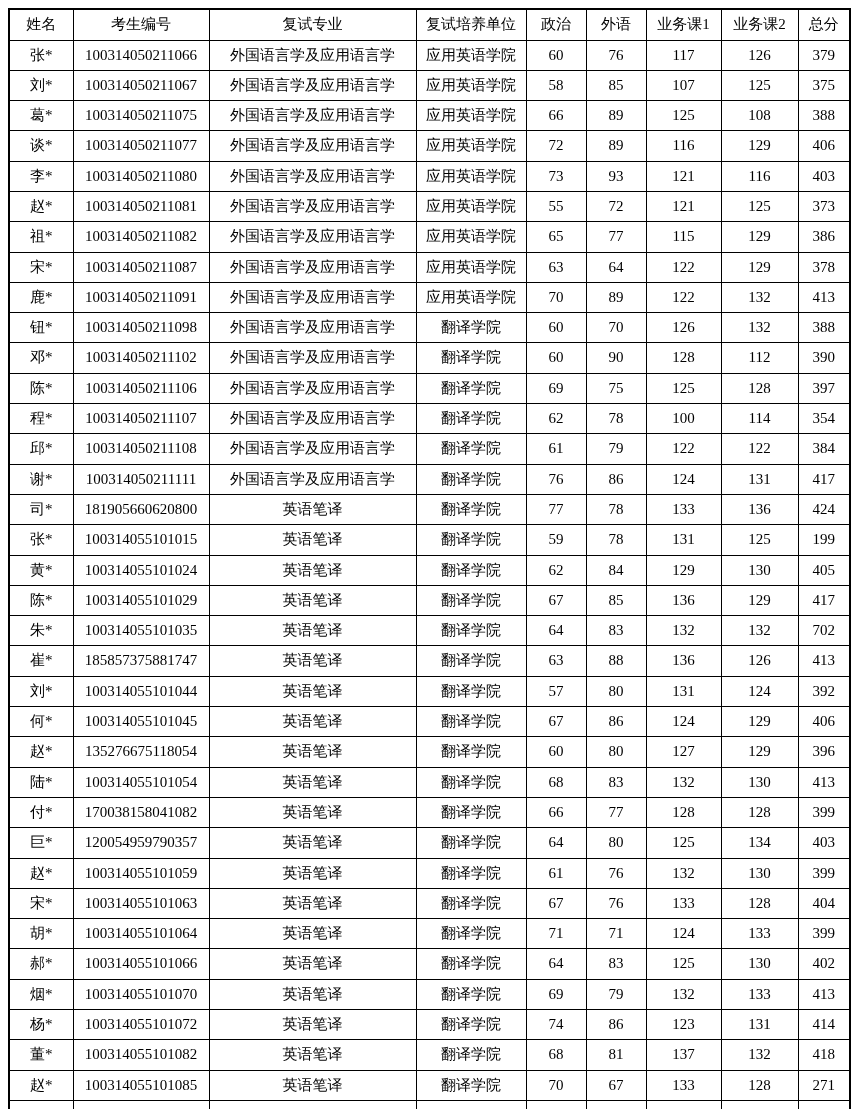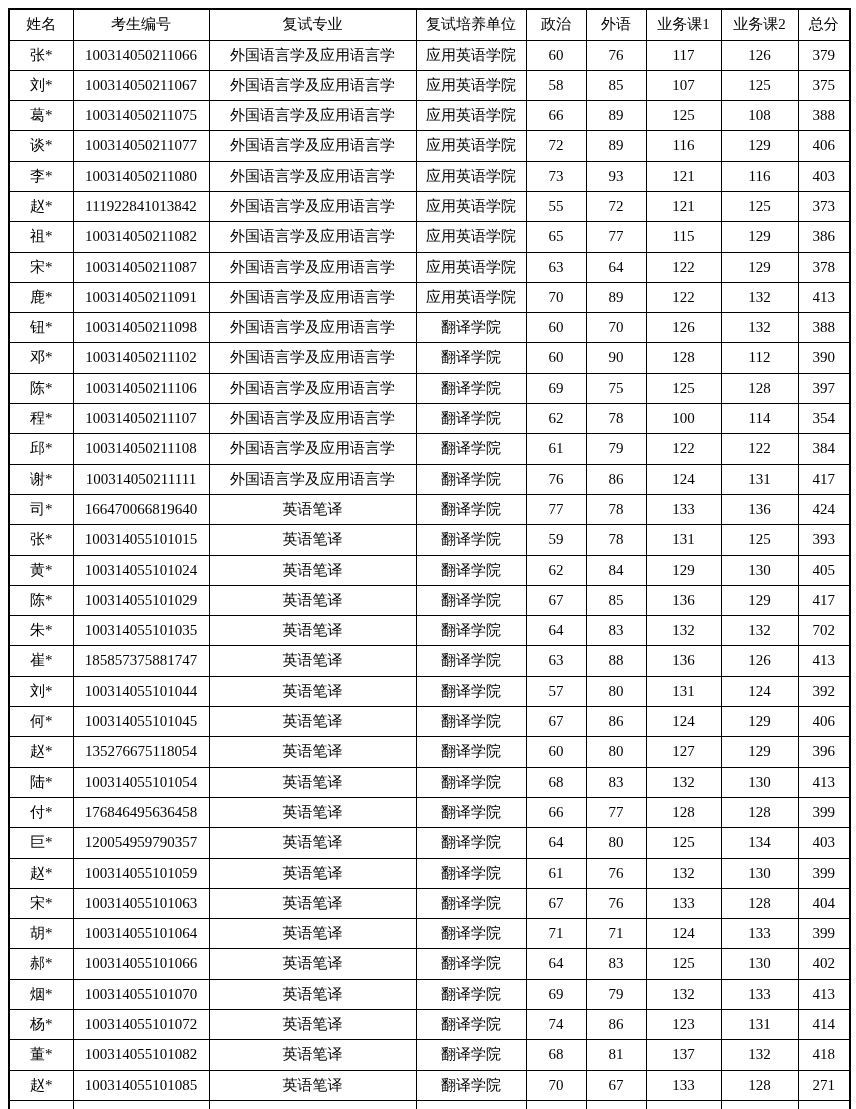--- a/index.html
+++ b/index.html
@@ -132,21 +132,21 @@
           <td>外国语言学及应用语言学</td>
           <td>应用英语学院</td>
           <td>73</td>
           <td>93</td>
           <td>121</td>
           <td>116</td>
           <td>403</td>
         </tr>
         <tr>
           <td>赵*</td>
-          <td>111922841013842</td>
+          <td>100314050211081</td>
           <td>外国语言学及应用语言学</td>
           <td>应用英语学院</td>
           <td>55</td>
           <td>72</td>
           <td>121</td>
           <td>125</td>
           <td>373</td>
         </tr>
         <tr>
           <td>祖*</td>
@@ -242,39 +242,39 @@
           <td>外国语言学及应用语言学</td>
           <td>翻译学院</td>
           <td>76</td>
           <td>86</td>
           <td>124</td>
           <td>131</td>
           <td>417</td>
         </tr>
         <tr>
           <td>司*</td>
-          <td>166470066819640</td>
+          <td>181905660620800</td>
           <td>英语笔译</td>
           <td>翻译学院</td>
           <td>77</td>
           <td>78</td>
           <td>133</td>
           <td>136</td>
           <td>424</td>
         </tr>
         <tr>
           <td>张*</td>
           <td>100314055101015</td>
           <td>英语笔译</td>
           <td>翻译学院</td>
           <td>59</td>
           <td>78</td>
           <td>131</td>
           <td>125</td>
-          <td>393</td>
+          <td>199</td>
         </tr>
         <tr>
           <td>黄*</td>
           <td>100314055101024</td>
           <td>英语笔译</td>
           <td>翻译学院</td>
           <td>62</td>
           <td>84</td>
           <td>129</td>
           <td>130</td>
@@ -352,21 +352,21 @@
           <td>英语笔译</td>
           <td>翻译学院</td>
           <td>68</td>
           <td>83</td>
           <td>132</td>
           <td>130</td>
           <td>413</td>
         </tr>
         <tr>
           <td>付*</td>
-          <td>176846495636458</td>
+          <td>170038158041082</td>
           <td>英语笔译</td>
           <td>翻译学院</td>
           <td>66</td>
           <td>77</td>
           <td>128</td>
           <td>128</td>
           <td>399</td>
         </tr>
         <tr>
           <td>巨*</td>

